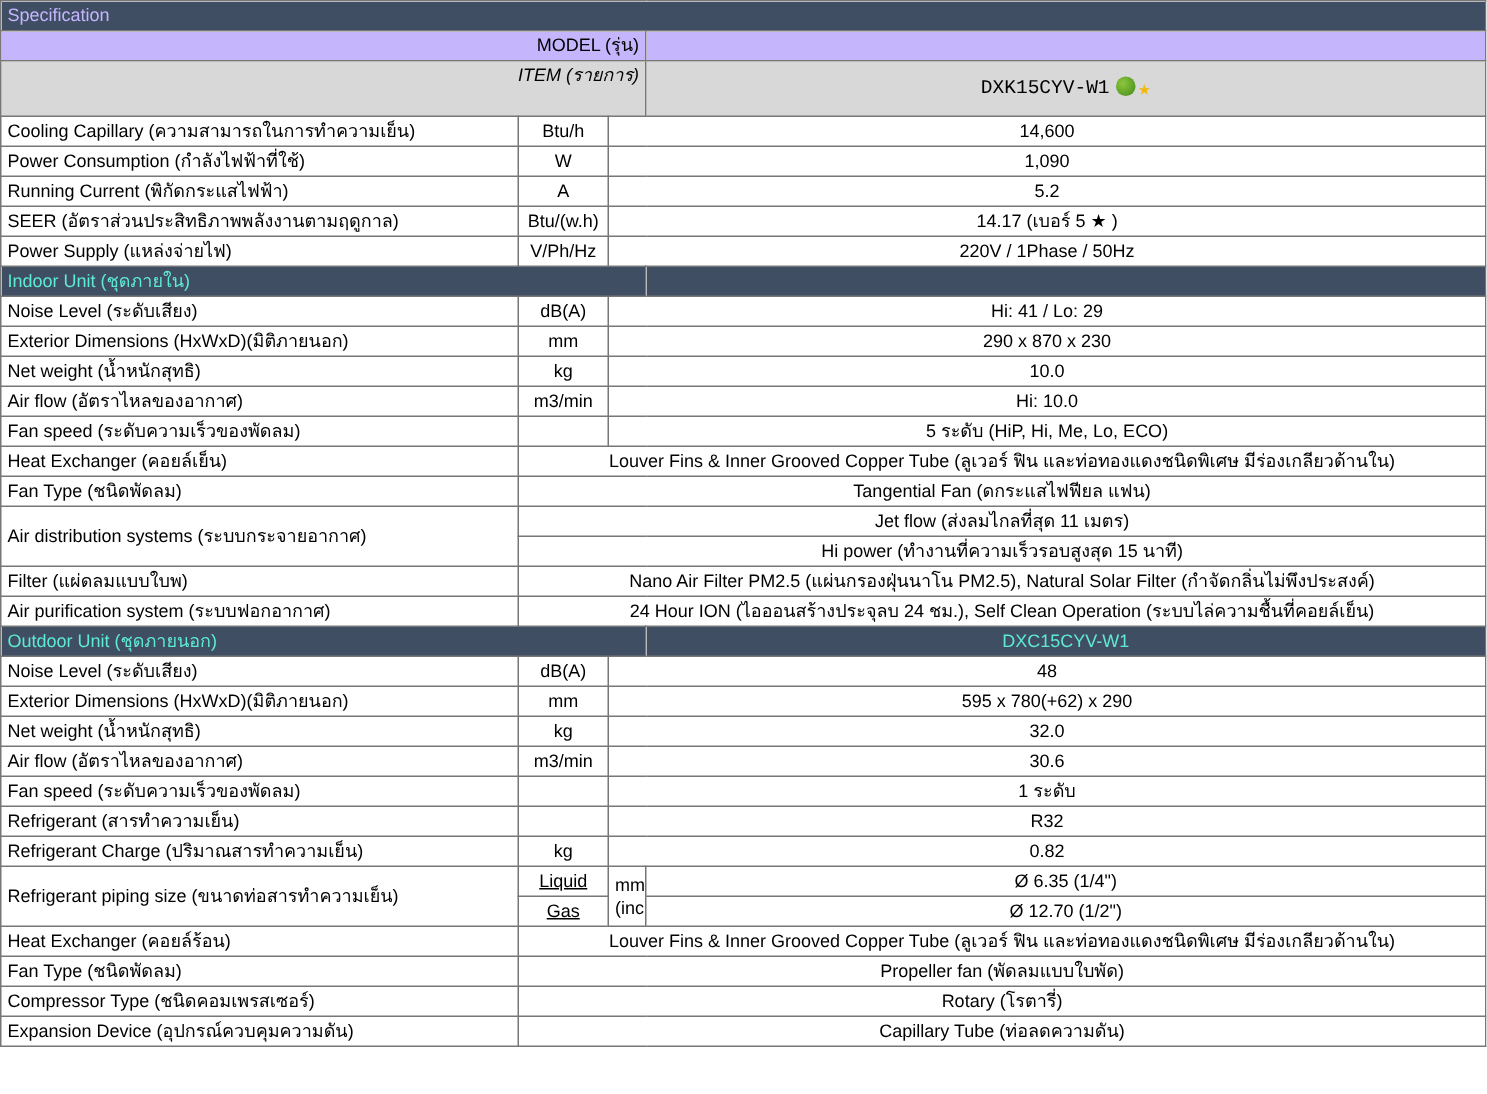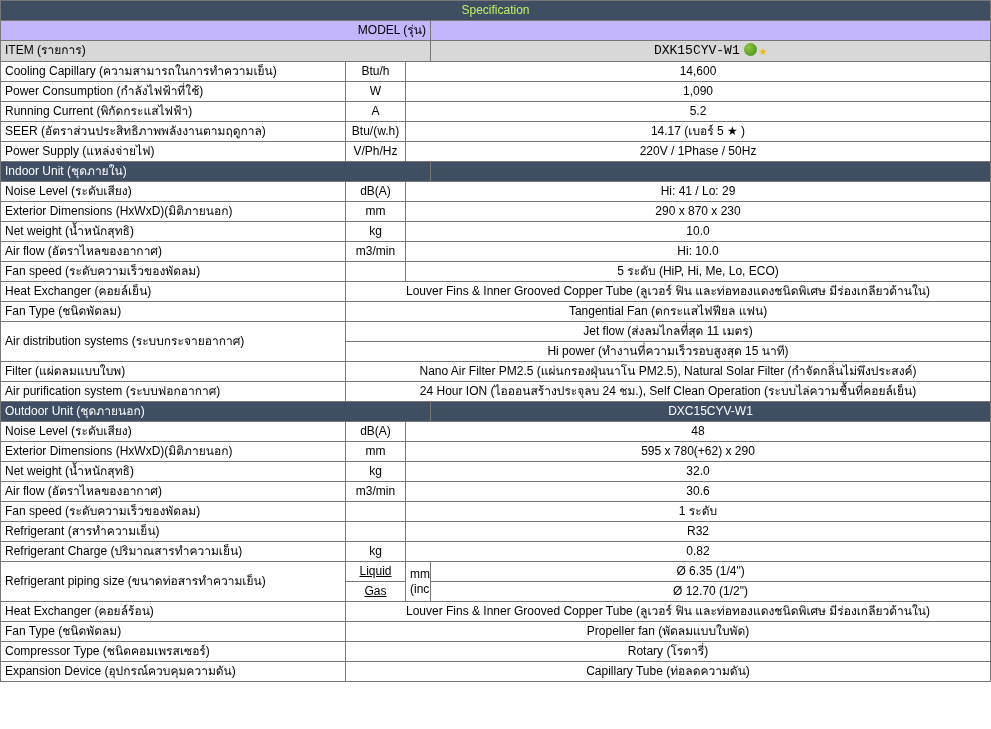--- a/index.html
+++ b/index.html
@@ -24,50 +24,50 @@
     vertical-align: middle;
     font-weight: normal;
     font-size: 12px;
     line-height: 15px;
     height: 19px;
     box-sizing: border-box;
     overflow: hidden;
   }
   .hdr-band {
     background: #3f4e63;
-    color: #bef264;
-    font-weight: bold;
-    text-align: center;
+    color: #c4b5fd;
+    font-weight: bold;
     border: 1px solid #3f4e63;
     height: 20px;
   }
   .model-row td {
     background: #c4b5fd;
     font-weight: bold;
     text-align: right;
     padding-right: 8px;
   }
   .item-row td {
     background: #d8d8d8;
     font-weight: bold;
     height: 38px;
   }
   .item-row td.item-label {
-    text-align: left;
+    text-align: right;
     vertical-align: bottom;
-    padding-bottom: 3px;
+    padding-bottom: 19px;
+    font-style: italic;
   }
   .item-row td.model-name {
     text-align: center;
     font-size: 13px;
     font-family: Liberation Mono, monospace;
   }
   .section-row td {
     background: #3f4e63;
-    color: #ffffff;
+    color: #5eead4;
     font-weight: bold;
     text-align: left;
     border-color: #3f4e63;
     height: 19px;
   }
   .section-row td.section-model {
     text-align: center;
     margin-left: 41px;
   }
   .c-label { text-align: left; }

